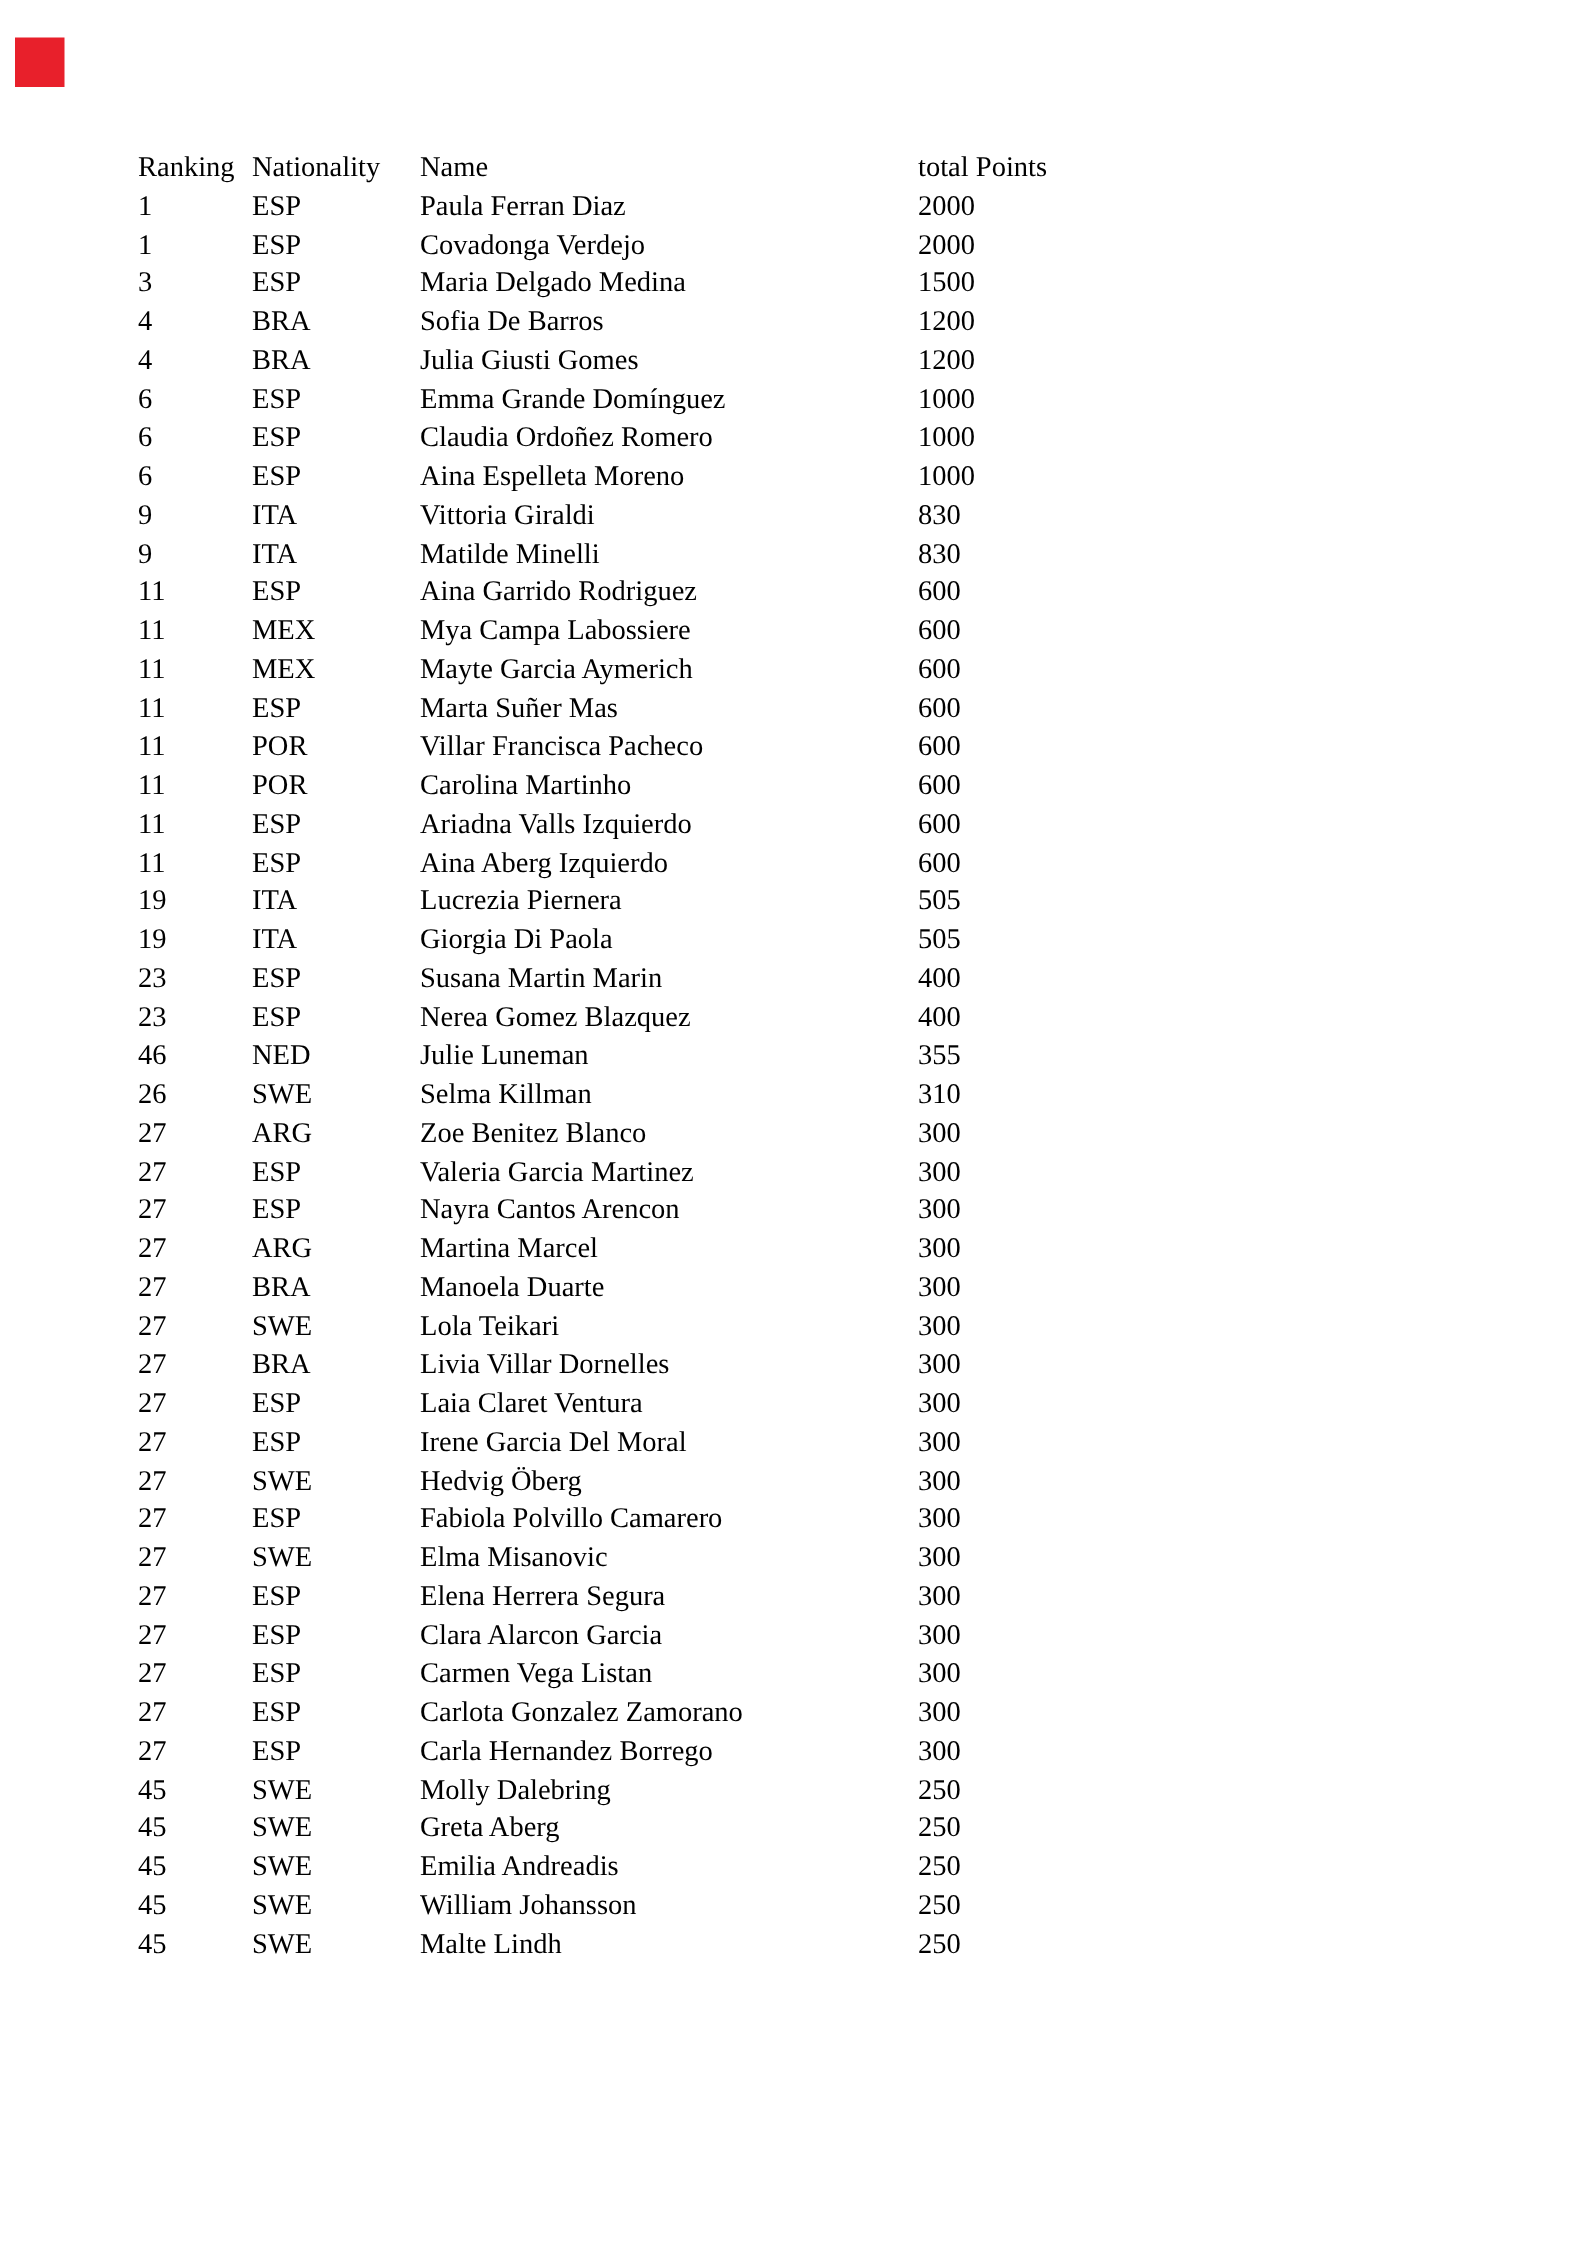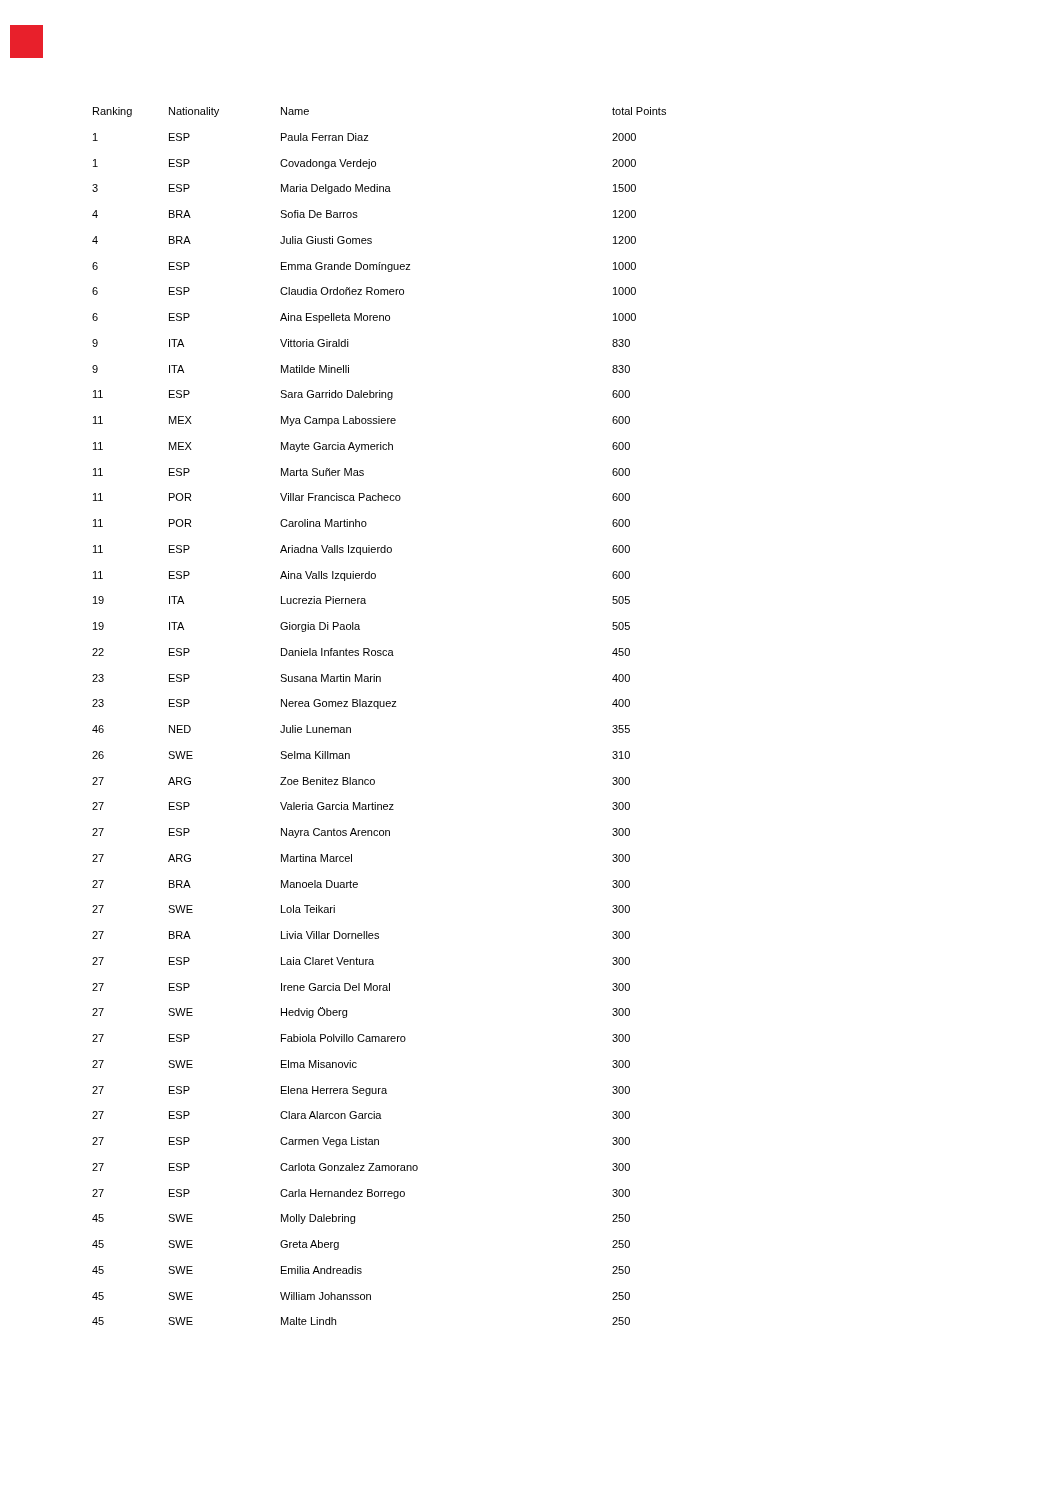--- a/index.html
+++ b/index.html
@@ -19,22 +19,23 @@
     width: 33px;
     height: 33px;
   }
   .sheet {
     position: absolute;
     left: 92px;
     top: 99px;
   }
   table.ranking {
     border-collapse: collapse;
-    font-size: 11px;
+    font-size: 19px;
     line-height: 25.75px;
+    font-family: Liberation Serif, serif;
   }
   table.ranking th,
   table.ranking td {
     box-sizing: border-box;
     padding: 0;
     margin: 0;
     height: 25.75px;
     font-weight: normal;
     white-space: nowrap;
     vertical-align: middle;
@@ -121,21 +122,21 @@
         </tr>
         <tr>
           <td class="col-rank">9</td>
           <td class="col-nat">ITA</td>
           <td class="col-name">Matilde Minelli</td>
           <td class="col-pts">830</td>
         </tr>
         <tr>
           <td class="col-rank">11</td>
           <td class="col-nat">ESP</td>
-          <td class="col-name">Sara Garrido Dalebring</td>
+          <td class="col-name">Aina Garrido Rodriguez</td>
           <td class="col-pts">600</td>
         </tr>
         <tr>
           <td class="col-rank">11</td>
           <td class="col-nat">MEX</td>
           <td class="col-name">Mya Campa Labossiere</td>
           <td class="col-pts">600</td>
         </tr>
         <tr>
           <td class="col-rank">11</td>
@@ -163,40 +164,34 @@
         </tr>
         <tr>
           <td class="col-rank">11</td>
           <td class="col-nat">ESP</td>
           <td class="col-name">Ariadna Valls Izquierdo</td>
           <td class="col-pts">600</td>
         </tr>
         <tr>
           <td class="col-rank">11</td>
           <td class="col-nat">ESP</td>
-          <td class="col-name">Aina Valls Izquierdo</td>
+          <td class="col-name">Aina Aberg Izquierdo</td>
           <td class="col-pts">600</td>
         </tr>
         <tr>
           <td class="col-rank">19</td>
           <td class="col-nat">ITA</td>
           <td class="col-name">Lucrezia Piernera</td>
           <td class="col-pts">505</td>
         </tr>
         <tr>
           <td class="col-rank">19</td>
           <td class="col-nat">ITA</td>
           <td class="col-name">Giorgia Di Paola</td>
           <td class="col-pts">505</td>
-        </tr>
-        <tr>
-          <td class="col-rank">22</td>
-          <td class="col-nat">ESP</td>
-          <td class="col-name">Daniela Infantes Rosca</td>
-          <td class="col-pts">450</td>
         </tr>
         <tr>
           <td class="col-rank">23</td>
           <td class="col-nat">ESP</td>
           <td class="col-name">Susana Martin Marin</td>
           <td class="col-pts">400</td>
         </tr>
         <tr>
           <td class="col-rank">23</td>
           <td class="col-nat">ESP</td>

